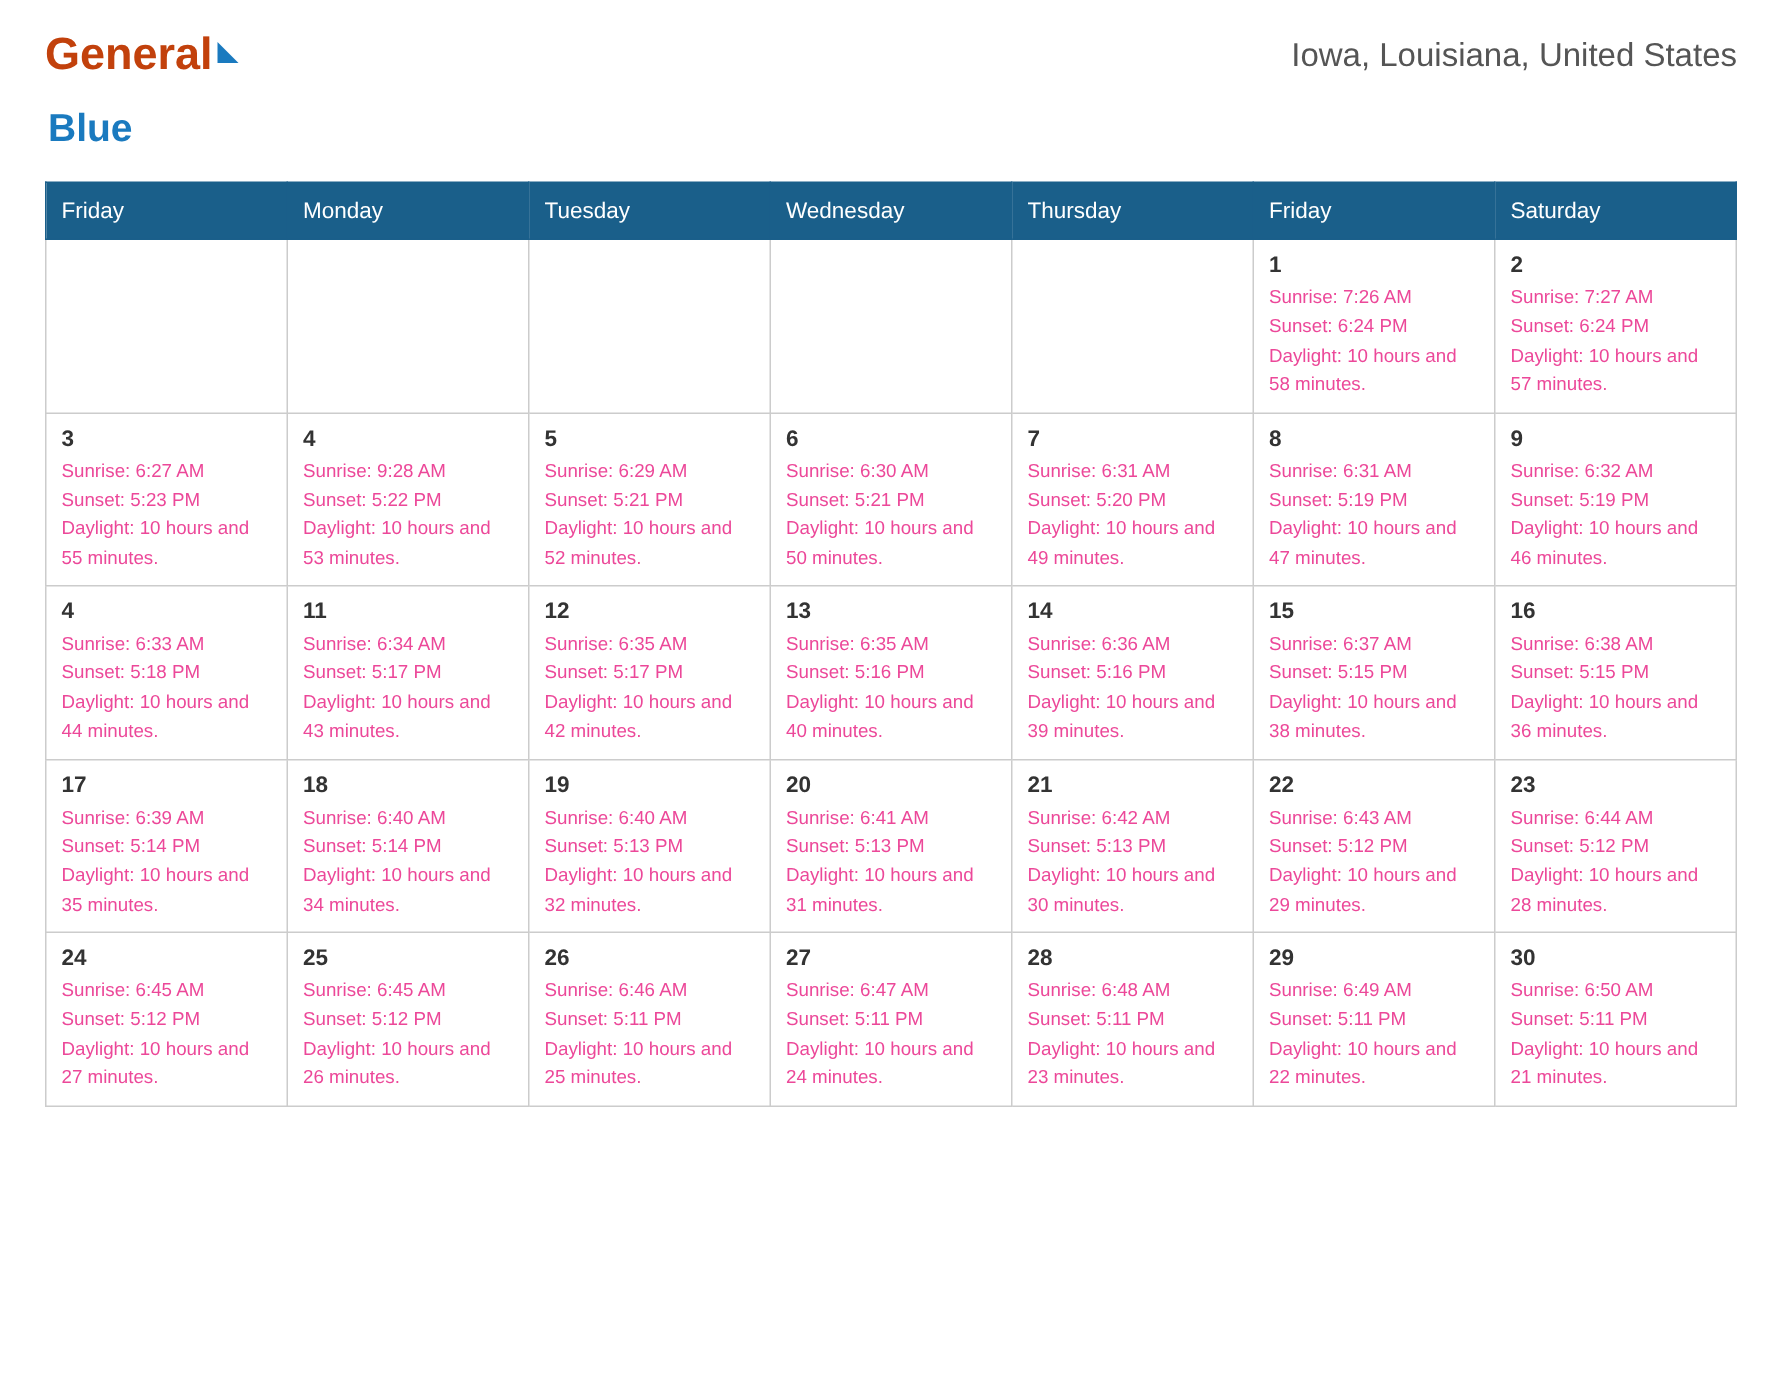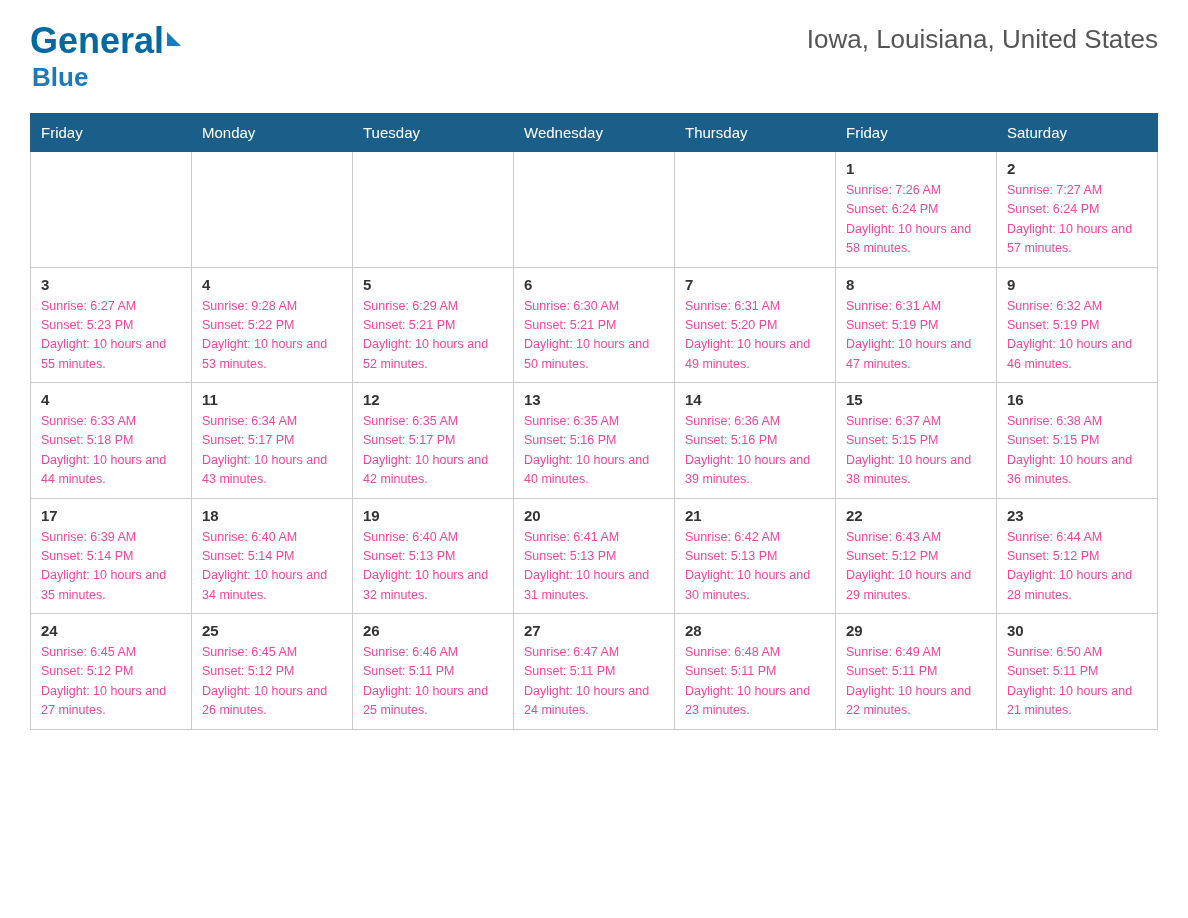--- a/index.html
+++ b/index.html
@@ -18,21 +18,21 @@
     }
     .title-section {
       text-align: right;
     }
     .title-section h1 {
       font-size: 52px;
       font-weight: bold;
       color: #222;
     }
     .title-section h2 {
-      font-size: 26px;
+      font-size: 22px;
       font-weight: normal;
       color: #555;
       margin-top: 4px;
     }
     .calendar {
       width: 100%;
       border-collapse: collapse;
     }
     .calendar th {
       background-color: #1a5f8a;
@@ -72,40 +72,41 @@
     }
     .logo-wrapper {
       display: flex;
       flex-direction: column;
     }
     .logo-line1 {
       display: flex;
       align-items: center;
     }
     .logo-general-text {
-      font-size: 36px;
+      font-size: 30px;
       font-weight: bold;
-      color: #0369a1;
+      color: #c2410c;
     }
     .logo-arrow {
       display: inline-block;
       width: 0;
       height: 0;
       border-style: solid;
       border-width: 14px 0 0 14px;
       border-color: transparent transparent transparent #1a7abf;
       margin-left: 3px;
       position: relative;
       top: -2px;
     }
     .logo-line2 {
       font-size: 26px;
       font-weight: bold;
       color: #1a7abf;
       margin-left: 2px;
+      margin-top: 16px;
     }
   </style>
 </head>
 <body>
 
 <div class="header">
   <div class="logo-wrapper">
     <div class="logo-line1">
       <span class="logo-general-text">General</span>
       <span class="logo-arrow"></span>

